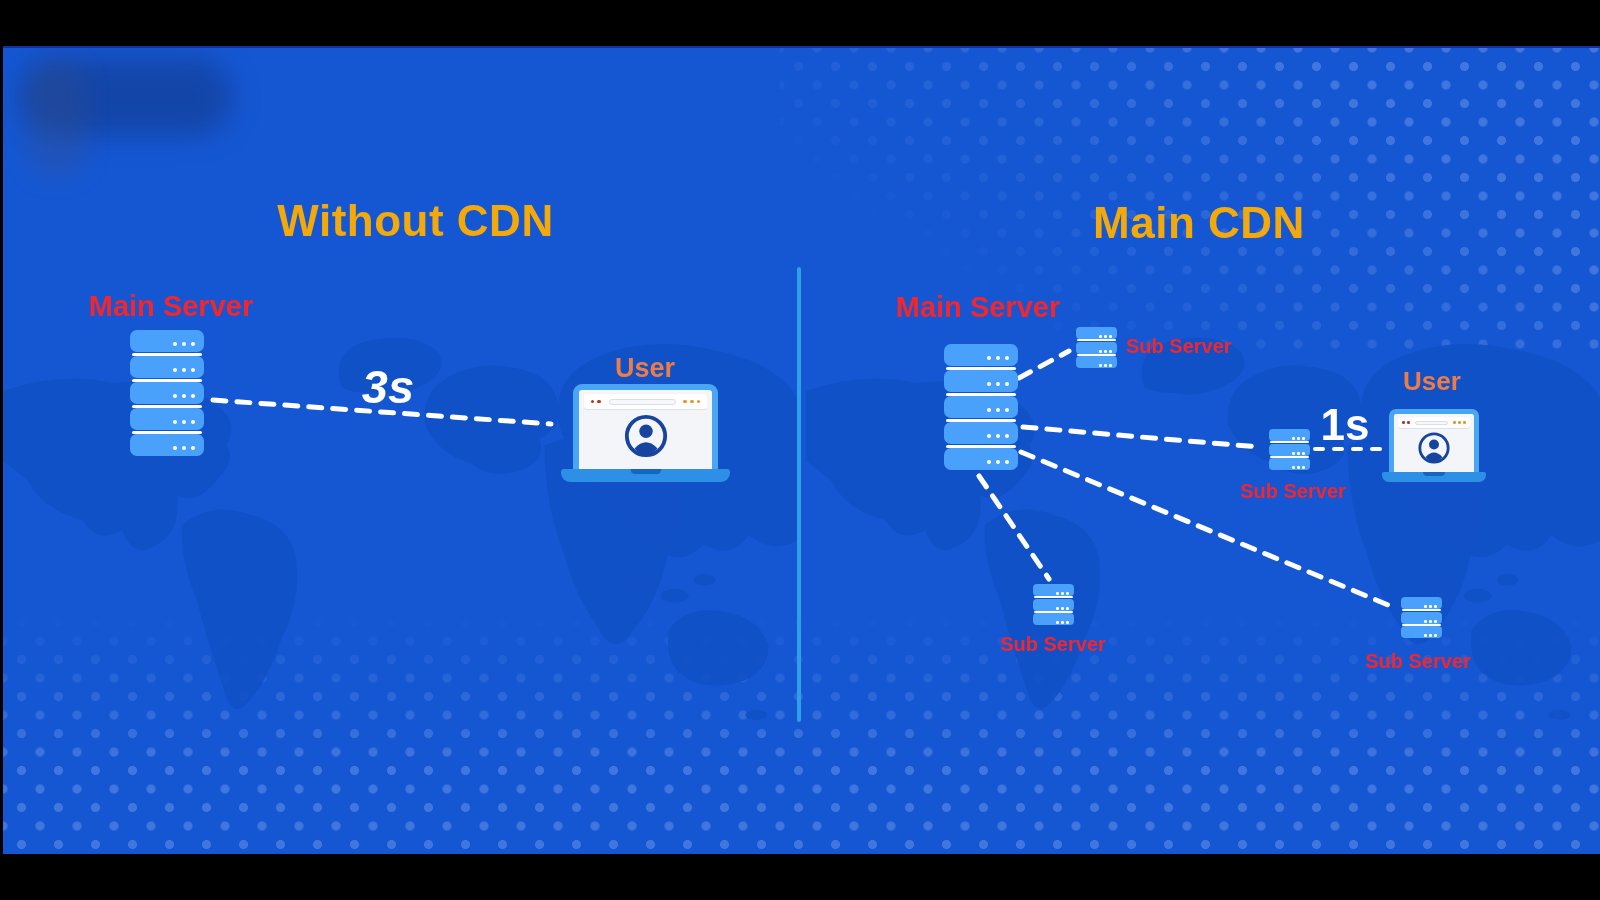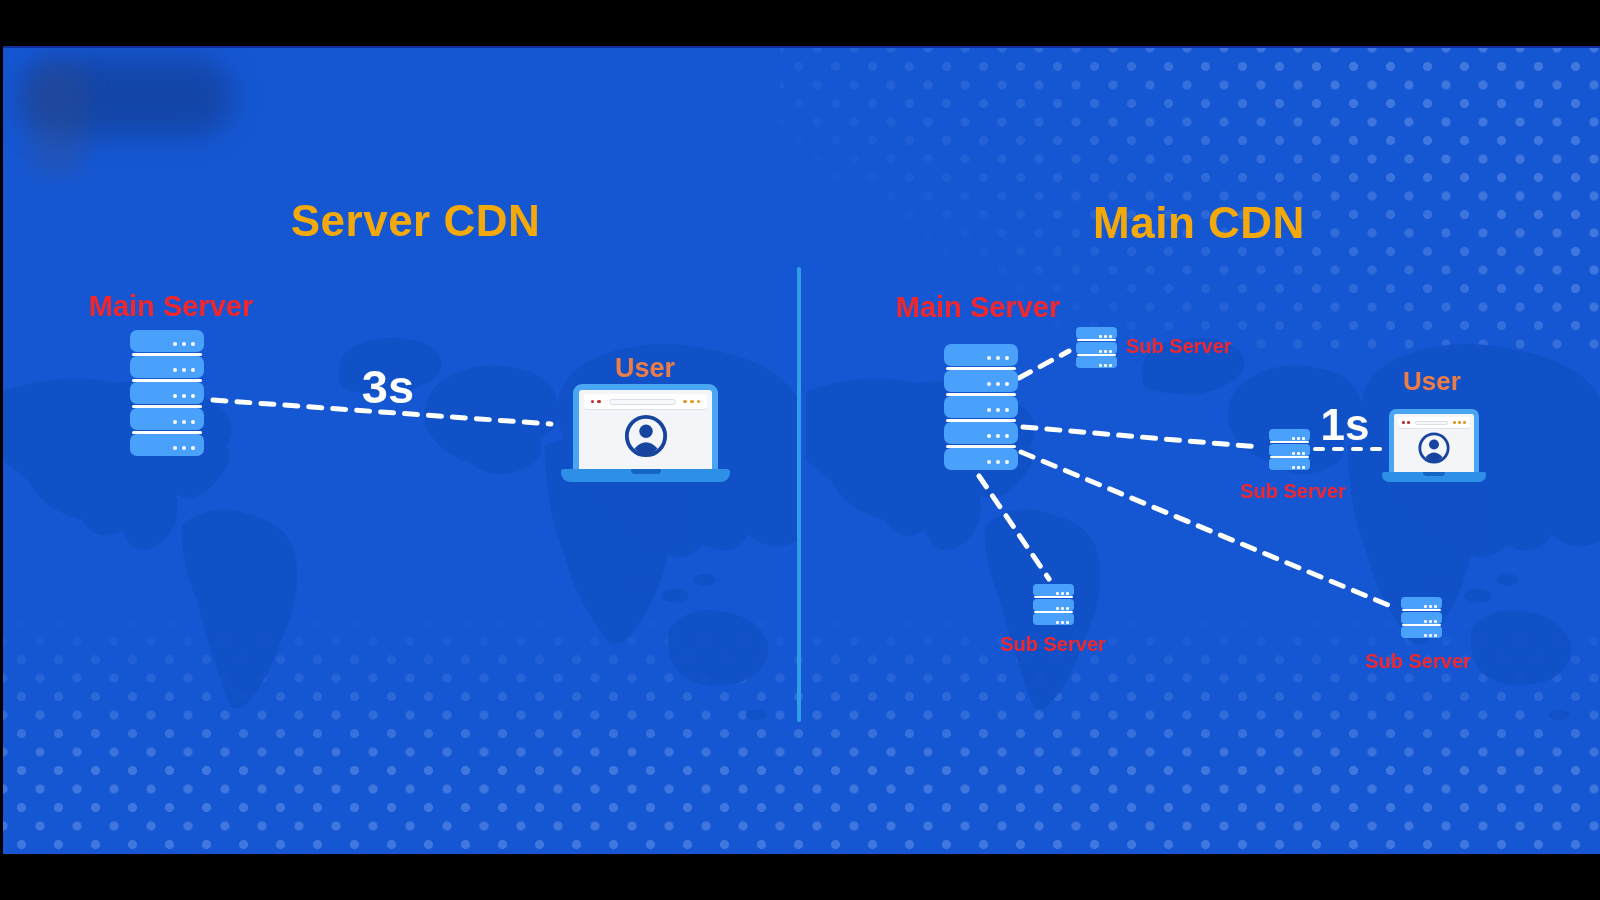--- a/index.html
+++ b/index.html
@@ -123,21 +123,21 @@
 
     <svg class="lines" viewBox="0 0 1597 808" aria-hidden="true">
       <path d="M210,352 L548,376"></path>
       <path d="M1016,330 L1066,303"></path>
       <path d="M1020,379 L1256,399"></path>
       <path class="thin" d="M1312,401 L1380,401"></path>
       <path d="M1018,404 L1390,559"></path>
       <path d="M976,428 L1046,531"></path>
     </svg>
 
-    <div class="txt title" style="left:15px; top:150px; width:795px;">Server CDN</div>
+    <div class="txt title" style="left:15px; top:150px; width:795px;">Without CDN</div>
 
     <div class="txt red-label" style="left:48px; top:243px; width:240px;">Main Server</div>
 
     <div class="server main" style="left:127px; top:282px;">
       <div class="seg">
           <span class="sdots"><i></i><i></i><i></i></span>
         </div>
       <div class="seg">
           <span class="sdots"><i></i><i></i><i></i></span>
         </div>
@@ -145,21 +145,21 @@
           <span class="sdots"><i></i><i></i><i></i></span>
         </div>
       <div class="seg">
           <span class="sdots"><i></i><i></i><i></i></span>
         </div>
       <div class="seg">
           <span class="sdots"><i></i><i></i><i></i></span>
         </div>
     </div>
 
-    <div class="txt latency" style="left:315px; top:314px; width:140px; font-size:47px;">3s</div>
+    <div class="txt latency" style="left:315px; top:314px; width:140px; font-size:47px;font-style:italic;">3s</div>
 
     <div class="txt user-label" style="left:562px; top:306px; width:160px;">User</div>
 
     <div class="laptop" style="left:558px; top:336px; width:169px;">
       <div class="lap-screen" style="height:85px;">
         <div class="bbar">
           <span class="bdots red">
               <i></i>
               <i></i>
             </span>

